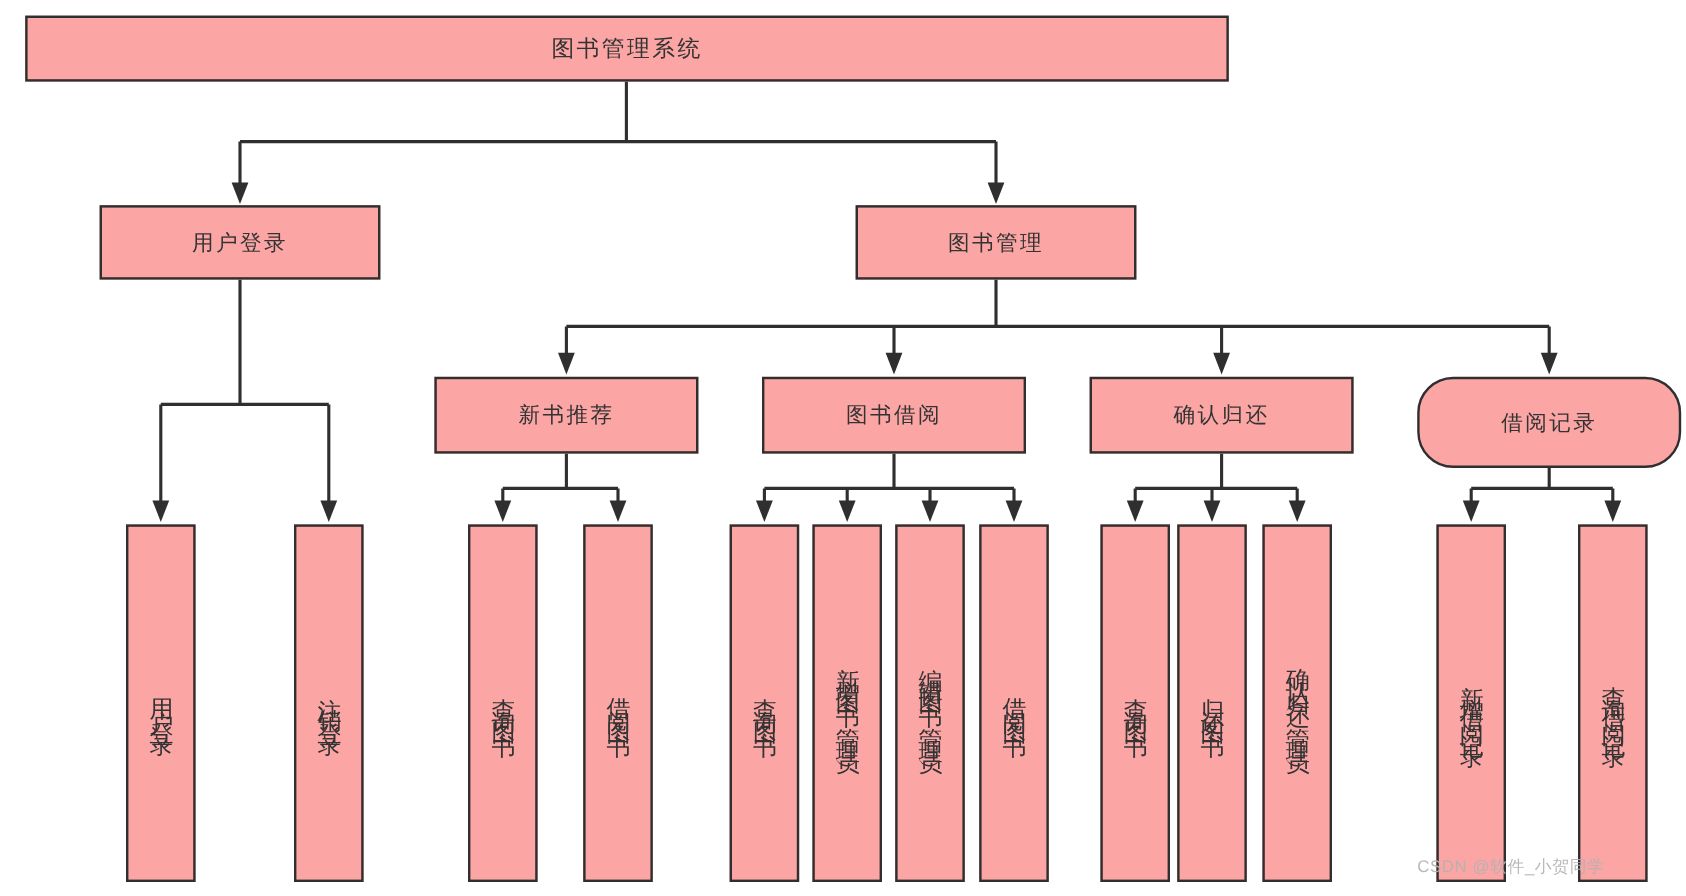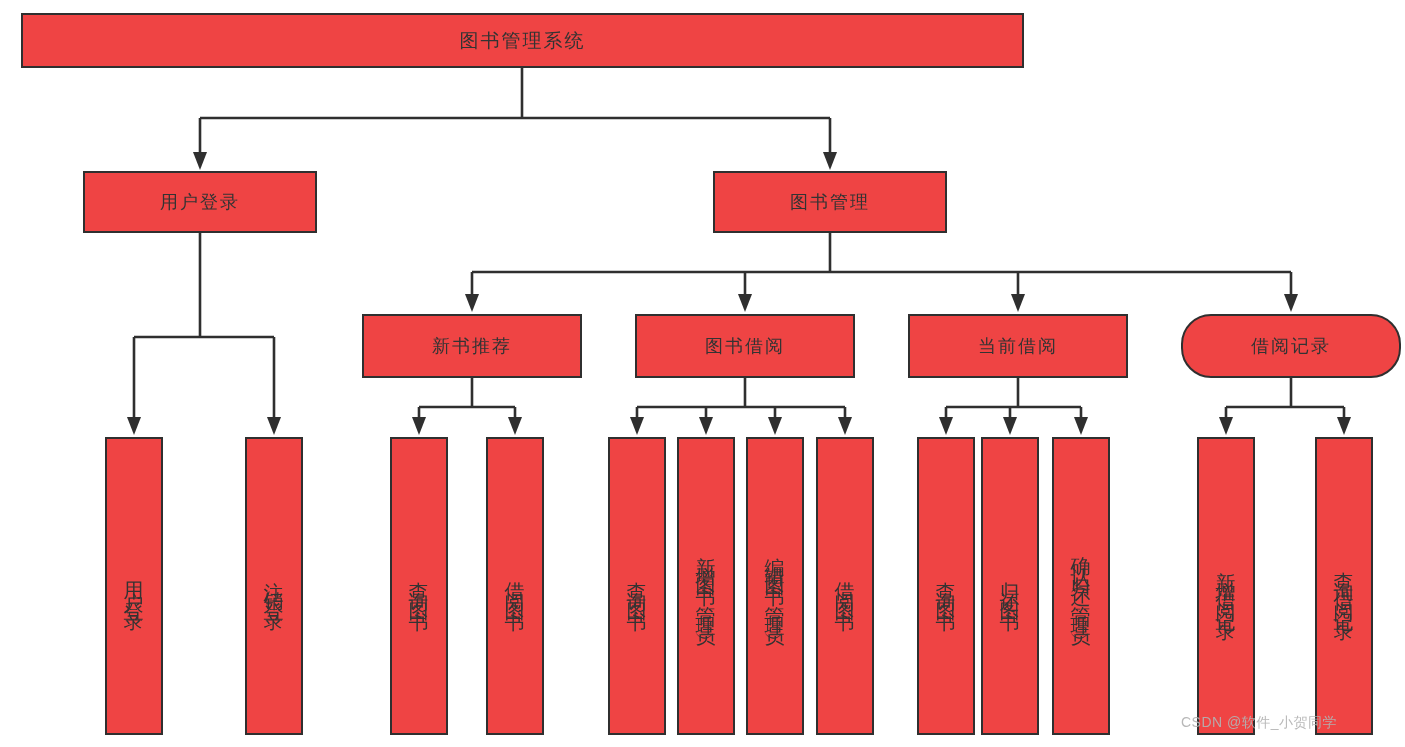--- a/index.html
+++ b/index.html
@@ -2,21 +2,21 @@
 <html><head>
 <meta charset="utf-8">
 <style>
   html,body{margin:0;padding:0;background:#ffffff;}
   .stage{
     position:relative;width:1405px;height:747px;background:#ffffff;
     font-family:"Liberation Sans","DejaVu Sans",sans-serif;overflow:hidden;
   }
   .wires{position:absolute;left:0;top:0;width:1405px;height:747px;}
   .node{
-    position:absolute;box-sizing:border-box;background:#ef4444;
+    position:absolute;box-sizing:border-box;background:#fca5a5;
     border:2.5px solid #2f2f2f;display:flex;align-items:center;justify-content:center;
     color:#333333;font-size:18px;letter-spacing:2px;text-align:center;z-index:2;
   }
   .root-node{font-size:19px;}
   .leaf{
     writing-mode:vertical-rl;text-orientation:mixed;
     font-size:20px;letter-spacing:10px;line-height:1;white-space:nowrap;
   }
   .watermark{
     position:absolute;left:1181px;top:714px;z-index:5;white-space:nowrap;
@@ -64,22 +64,22 @@
     </g>
   </svg>
 
   <div class="node root-node" style="left:21px;top:13px;width:1003px;height:55px;">图书管理系统</div>
 
   <div class="node" style="left:83px;top:171px;width:234px;height:62px;">用户登录</div>
   <div class="node" style="left:713px;top:171px;width:234px;height:62px;font-family:Liberation Serif, serif;">图书管理</div>
 
   <div class="node" style="left:362px;top:314px;width:220px;height:64px;">新书推荐</div>
   <div class="node" style="left:635px;top:314px;width:220px;height:64px;">图书借阅</div>
-  <div class="node" style="left:908px;top:314px;width:220px;height:64px;">当前借阅</div>
-  <div class="node" style="left:1181px;top:314px;width:220px;height:64px;border-radius:30px;">借阅记录</div>
+  <div class="node" style="left:908px;top:314px;width:220px;height:64px;">确认归还</div>
+  <div class="node" style="left:1181px;top:314px;width:220px;height:76px;border-radius:30px;">借阅记录</div>
 
   <div class="node leaf" style="left:105px;top:437px;width:58px;height:298px;">用户登录</div>
   <div class="node leaf" style="left:245px;top:437px;width:58px;height:298px;">注销登录</div>
 
   <div class="node leaf" style="left:390px;top:437px;width:58px;height:298px;">查询图书</div>
   <div class="node leaf" style="left:486px;top:437px;width:58px;height:298px;">借阅图书</div>
 
   <div class="node leaf" style="left:608px;top:437px;width:58px;height:298px;">查询图书</div>
   <div class="node leaf" style="left:677px;top:437px;width:58px;height:298px;">新增图书（管理员）</div>
   <div class="node leaf" style="left:746px;top:437px;width:58px;height:298px;">编辑图书（管理员）</div>

